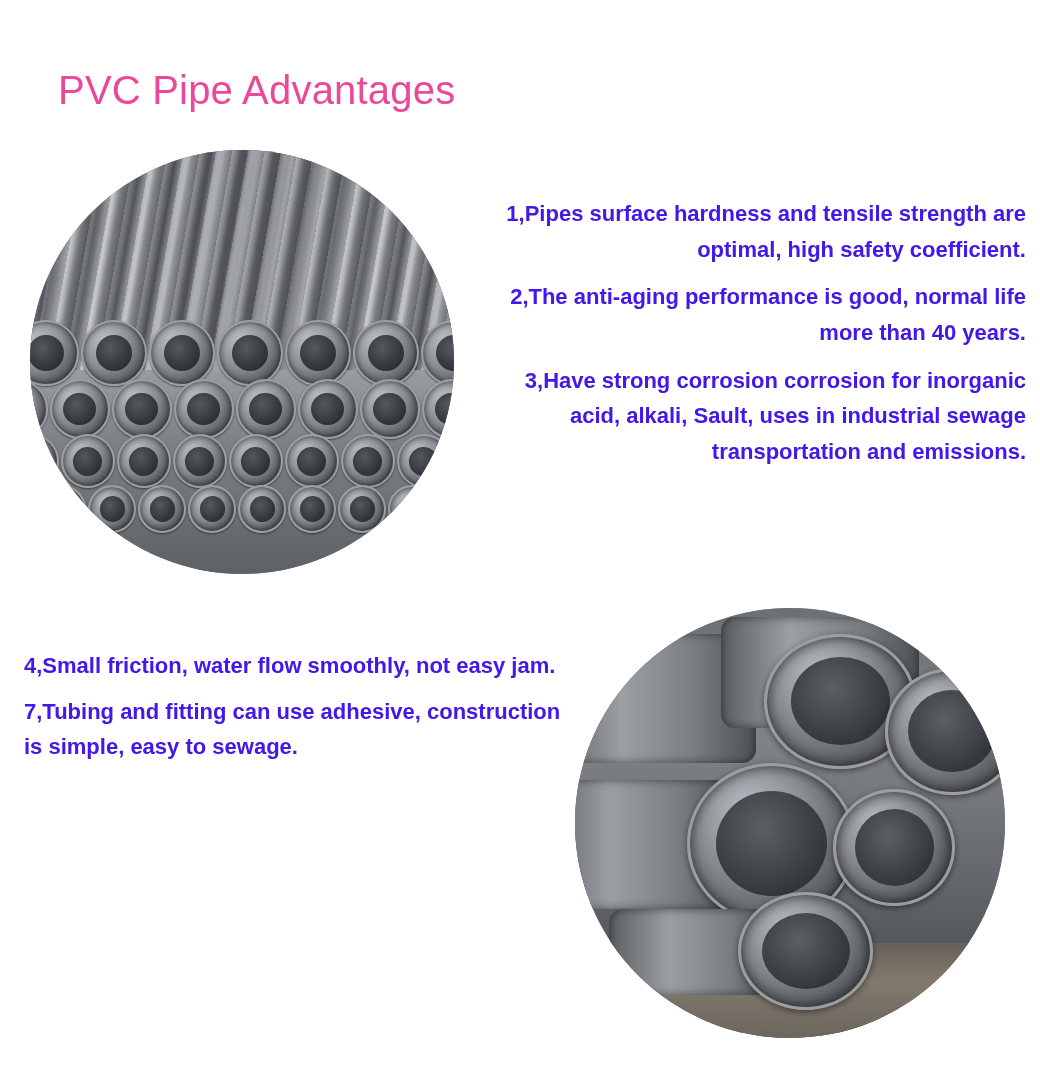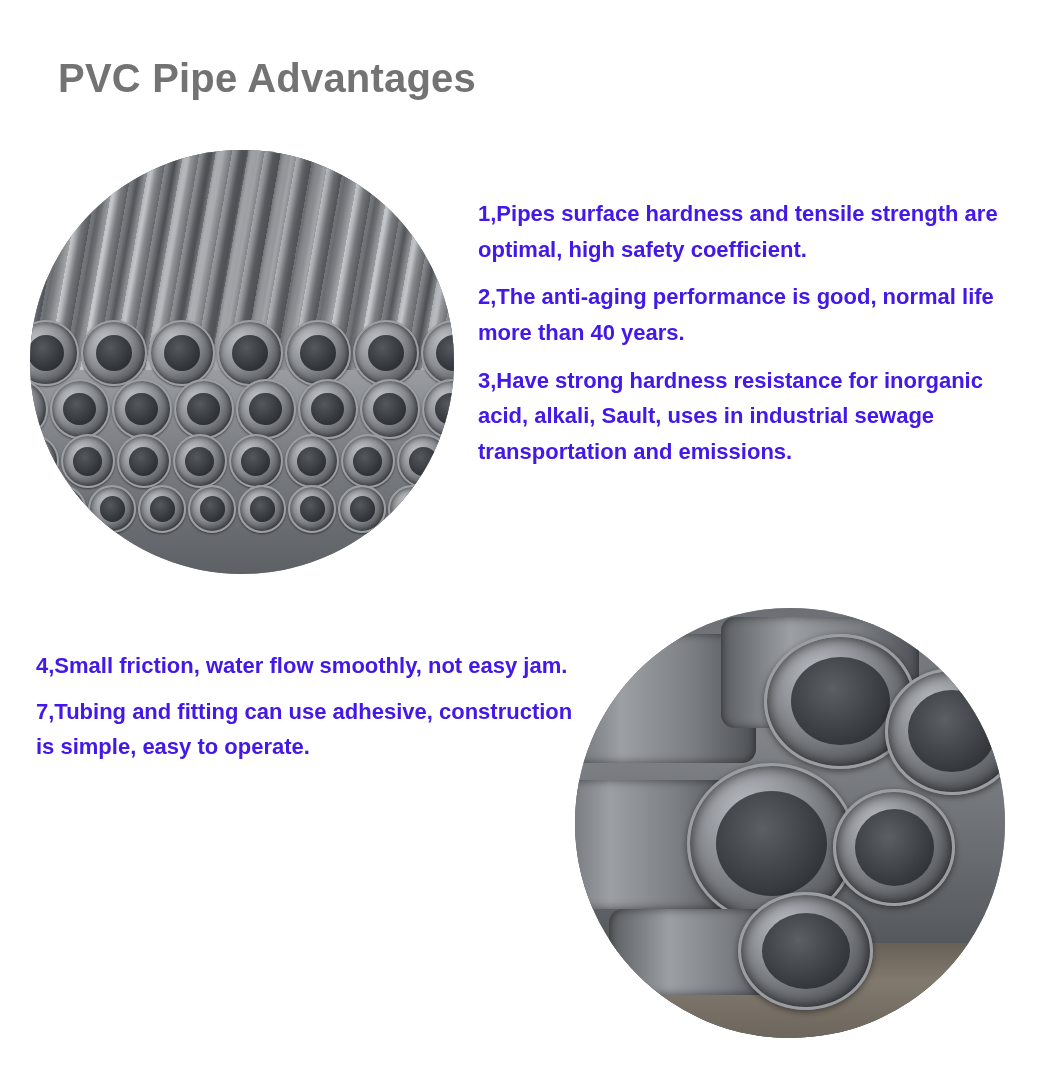--- a/index.html
+++ b/index.html
@@ -11,24 +11,24 @@
     width: 1040px;
     height: 1082px;
     position: relative;
     font-family: "Liberation Sans", sans-serif;
     overflow: hidden;
   }
 
   .page-title {
     position: absolute;
     left: 58px;
-    top: 56px;
+    top: 68px;
     font-size: 40px;
-    font-weight: bold;
-    color: #737373;
+    font-weight: normal;
+    color: #ec4899;
     letter-spacing: 0.2px;
     white-space: nowrap;
   }
 
   
   .photo {
     position: absolute;
     border-radius: 50%;
     overflow: hidden;
     background: #8d8f92;
@@ -156,23 +156,24 @@
     line-height: 1.62;
   }
   #advantages-top {
     left: 478px;
     top: 196px;
     width: 548px;
     font-size: 22px;
   }
   #advantages-top p {
     margin: 0 0 12px 0;
+    text-align: right;
   }
   #advantages-bottom {
-    left: 36px;
+    left: 24px;
     top: 648px;
     width: 560px;
     font-size: 22px;
   }
   #advantages-bottom p {
     margin: 0 0 10px 0;
   }
 </style>
 </head>
 <body>
@@ -251,19 +252,19 @@
     <div class="sleeve" style="left:8%; top:70%; width:40%; height:20%;"></div>
     <div class="bigpipe" style="left:38%; top:66%; width:30%; height:26%;">
         <i></i>
       </div>
   </div>
 </div>
 
 <div class="txt" id="advantages-top">
   <p>1,Pipes surface hardness and tensile strength are optimal, high safety coefficient.</p>
   <p>2,The anti-aging performance is good, normal life more than 40 years.</p>
-  <p>3,Have strong hardness resistance for inorganic acid, alkali, Sault, uses in industrial sewage transportation and emissions.</p>
+  <p>3,Have strong corrosion corrosion for inorganic acid, alkali, Sault, uses in industrial sewage transportation and emissions.</p>
 </div>
 
 <div class="txt" id="advantages-bottom">
   <p>4,Small friction, water flow smoothly, not easy jam.</p>
-  <p>7,Tubing and fitting can use adhesive, construction is simple, easy to operate.</p>
+  <p>7,Tubing and fitting can use adhesive, construction is simple, easy to sewage.</p>
 </div>
 
 </body></html>

